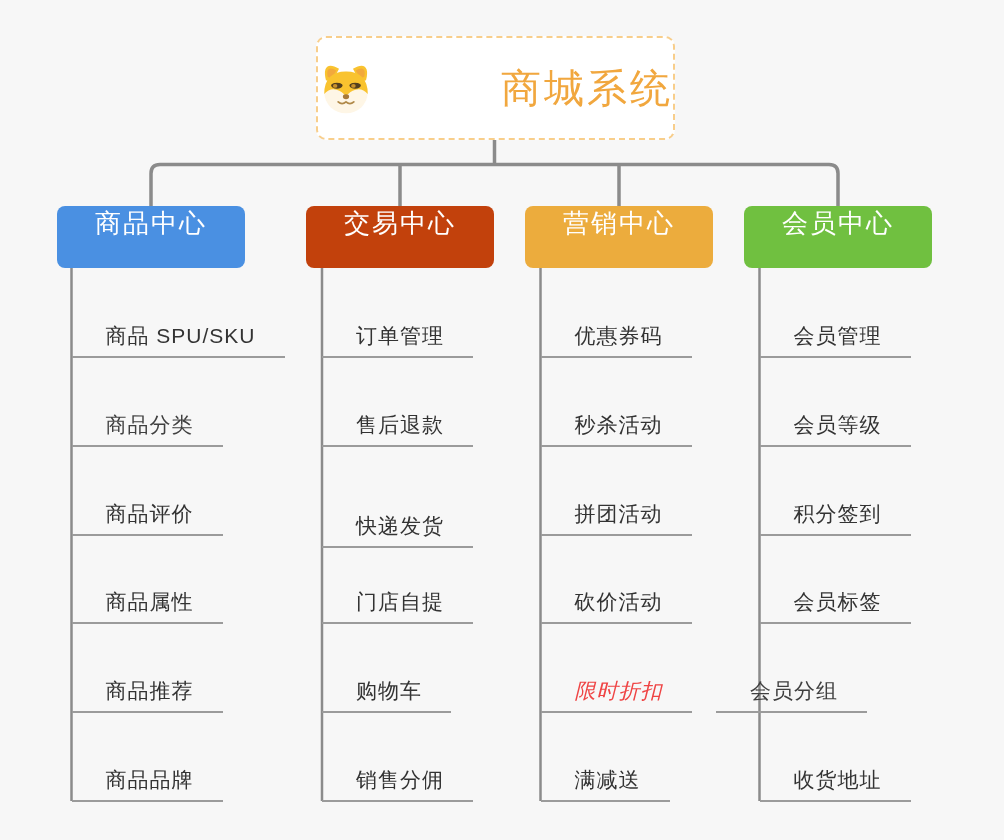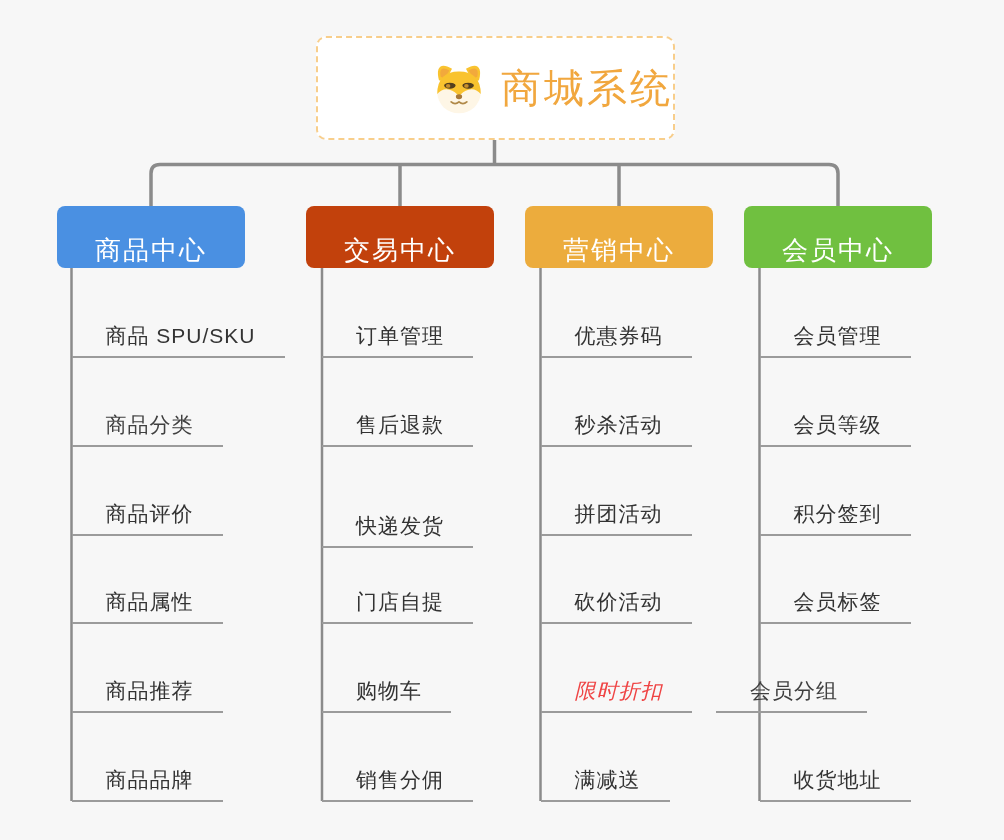--- a/index.html
+++ b/index.html
@@ -17,36 +17,36 @@
     position:absolute;left:0;top:0;width:1004px;height:840px;
     pointer-events:none;
   }
   .root-node{
     position:absolute;
     left:316px;top:36px;width:359px;height:104px;
     box-sizing:border-box;
     background:#ffffff;
     border:2px dashed #f8ce8b;
     border-radius:10px;
-    display:flex;align-items:center;justify-content:flex-end;
+    display:flex;align-items:center;justify-content:space-between;
     gap:14px;
     cursor:pointer;
   }
   .root-title{
     font-size:40px;
     color:#f1a73e;
     letter-spacing:3px;
     white-space:nowrap;
   }
   .branch-header{
     position:absolute;
     top:206px;width:188px;height:62px;
     box-sizing:border-box;
     border-radius:8px;
-    display:flex;align-items:flex-end;justify-content:center;
+    display:flex;align-items:flex-start;justify-content:center;
     color:#ffffff;
     font-size:26px;
     letter-spacing:2px;
     cursor:pointer;
   }
   .leaf-node{
     position:absolute;
     box-sizing:border-box;
     height:40px;
     line-height:36px;

